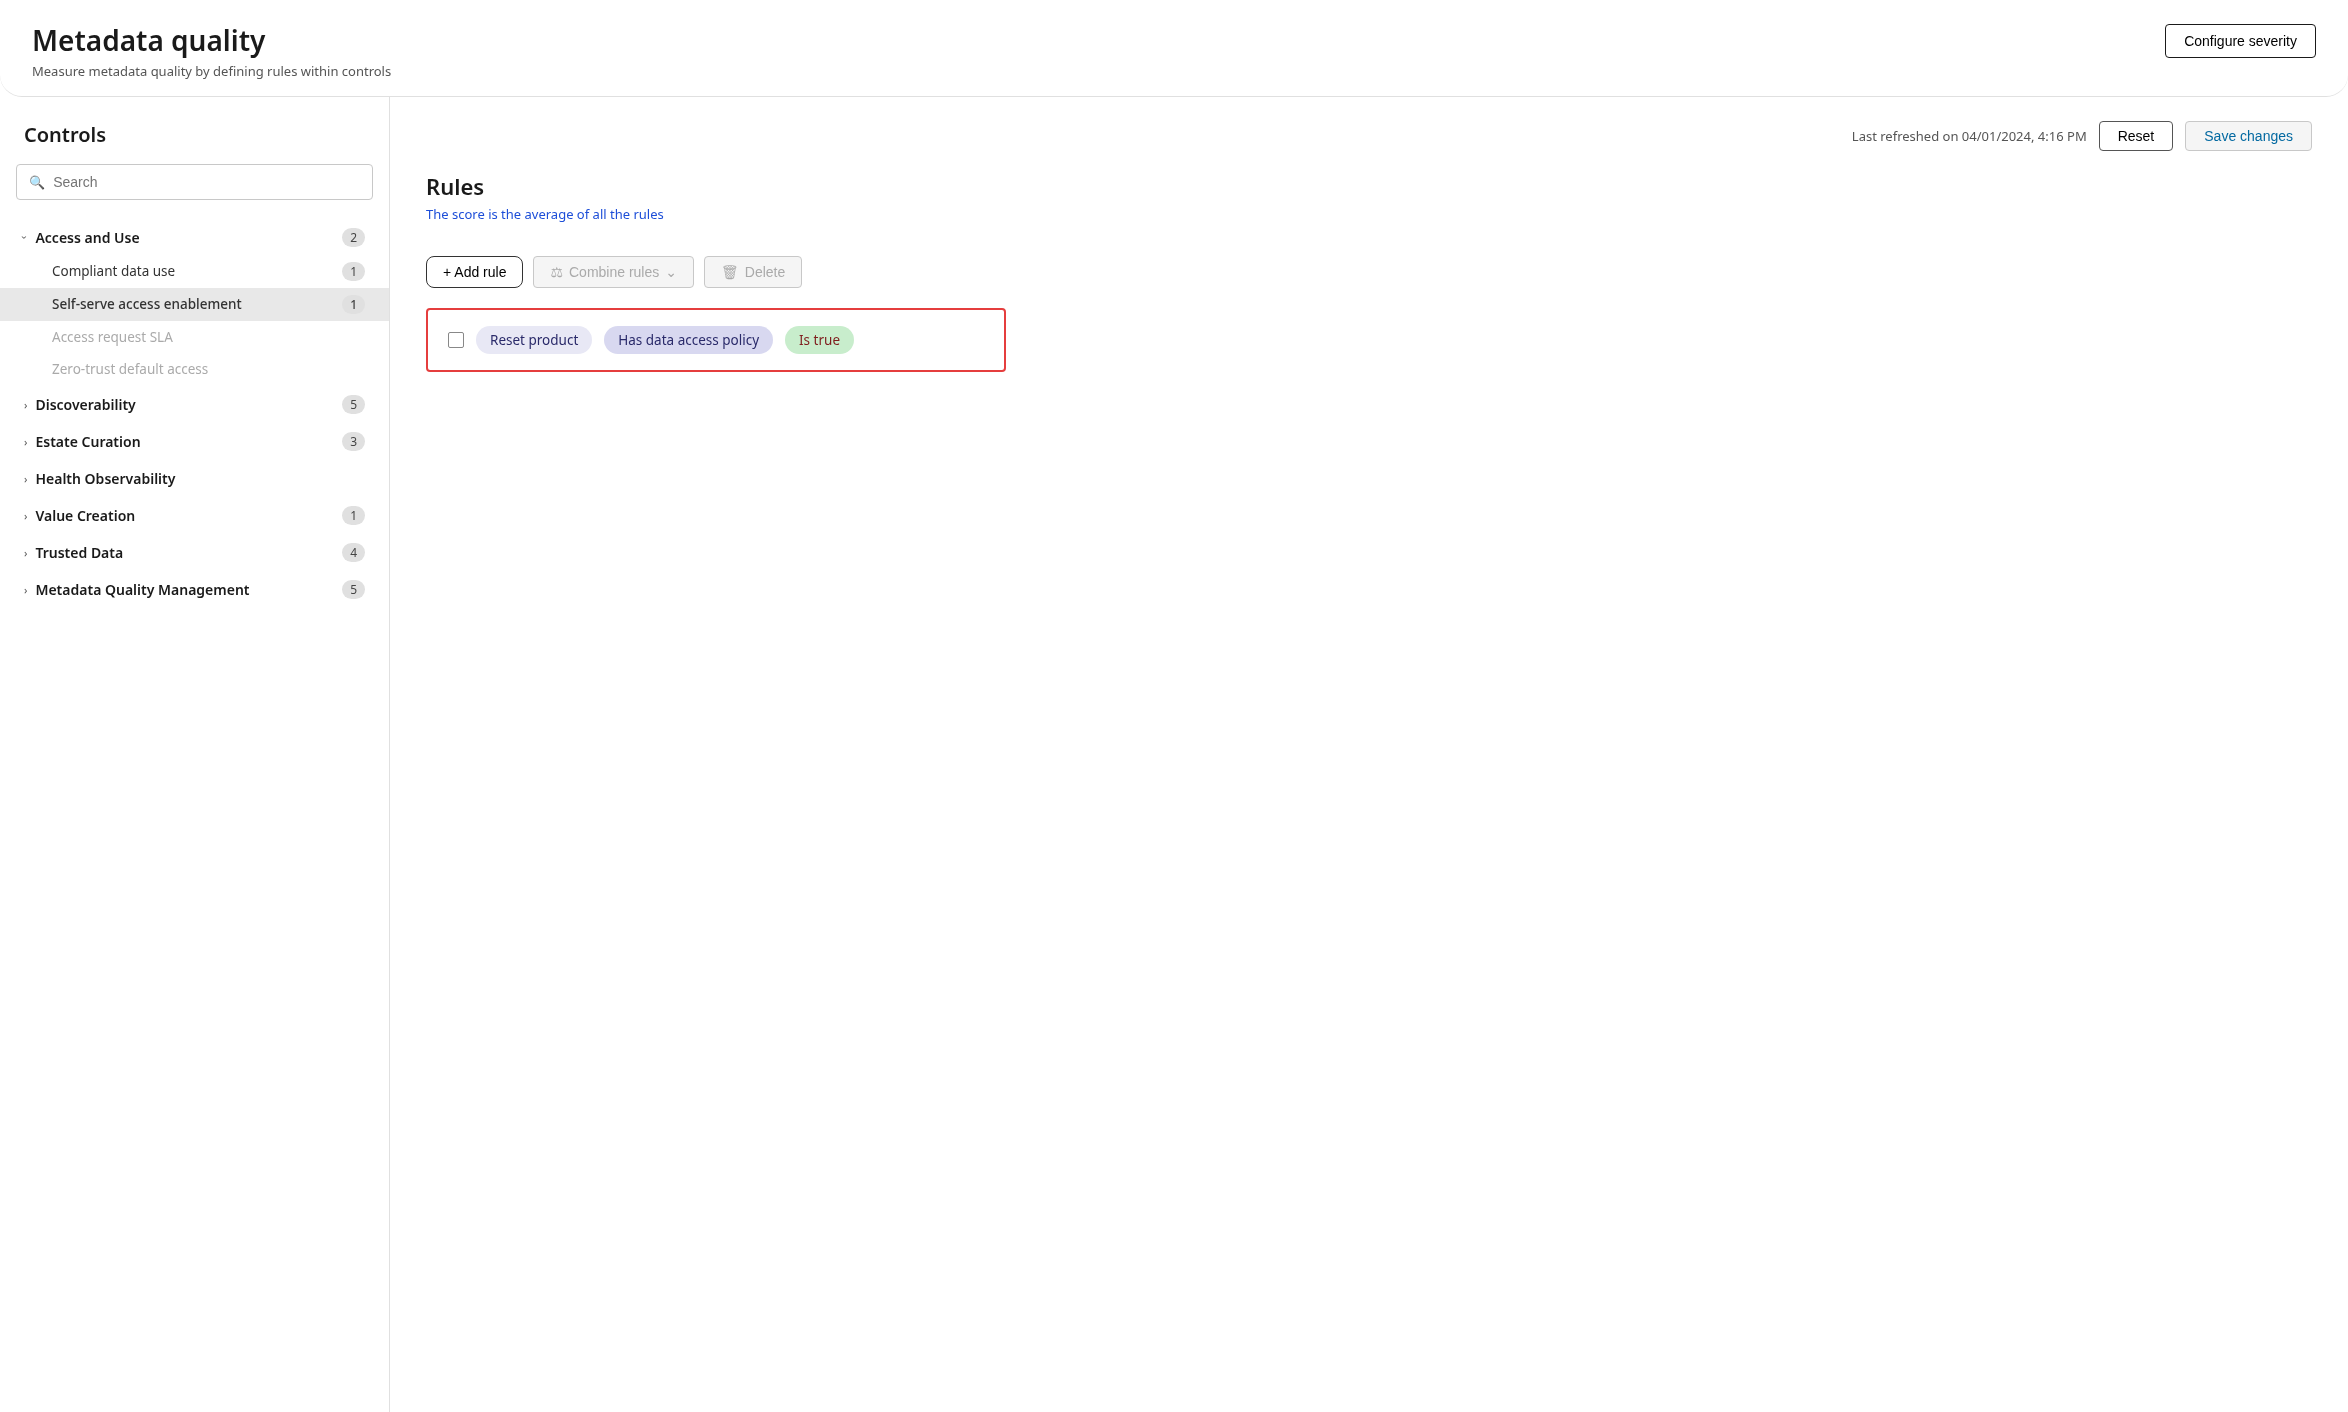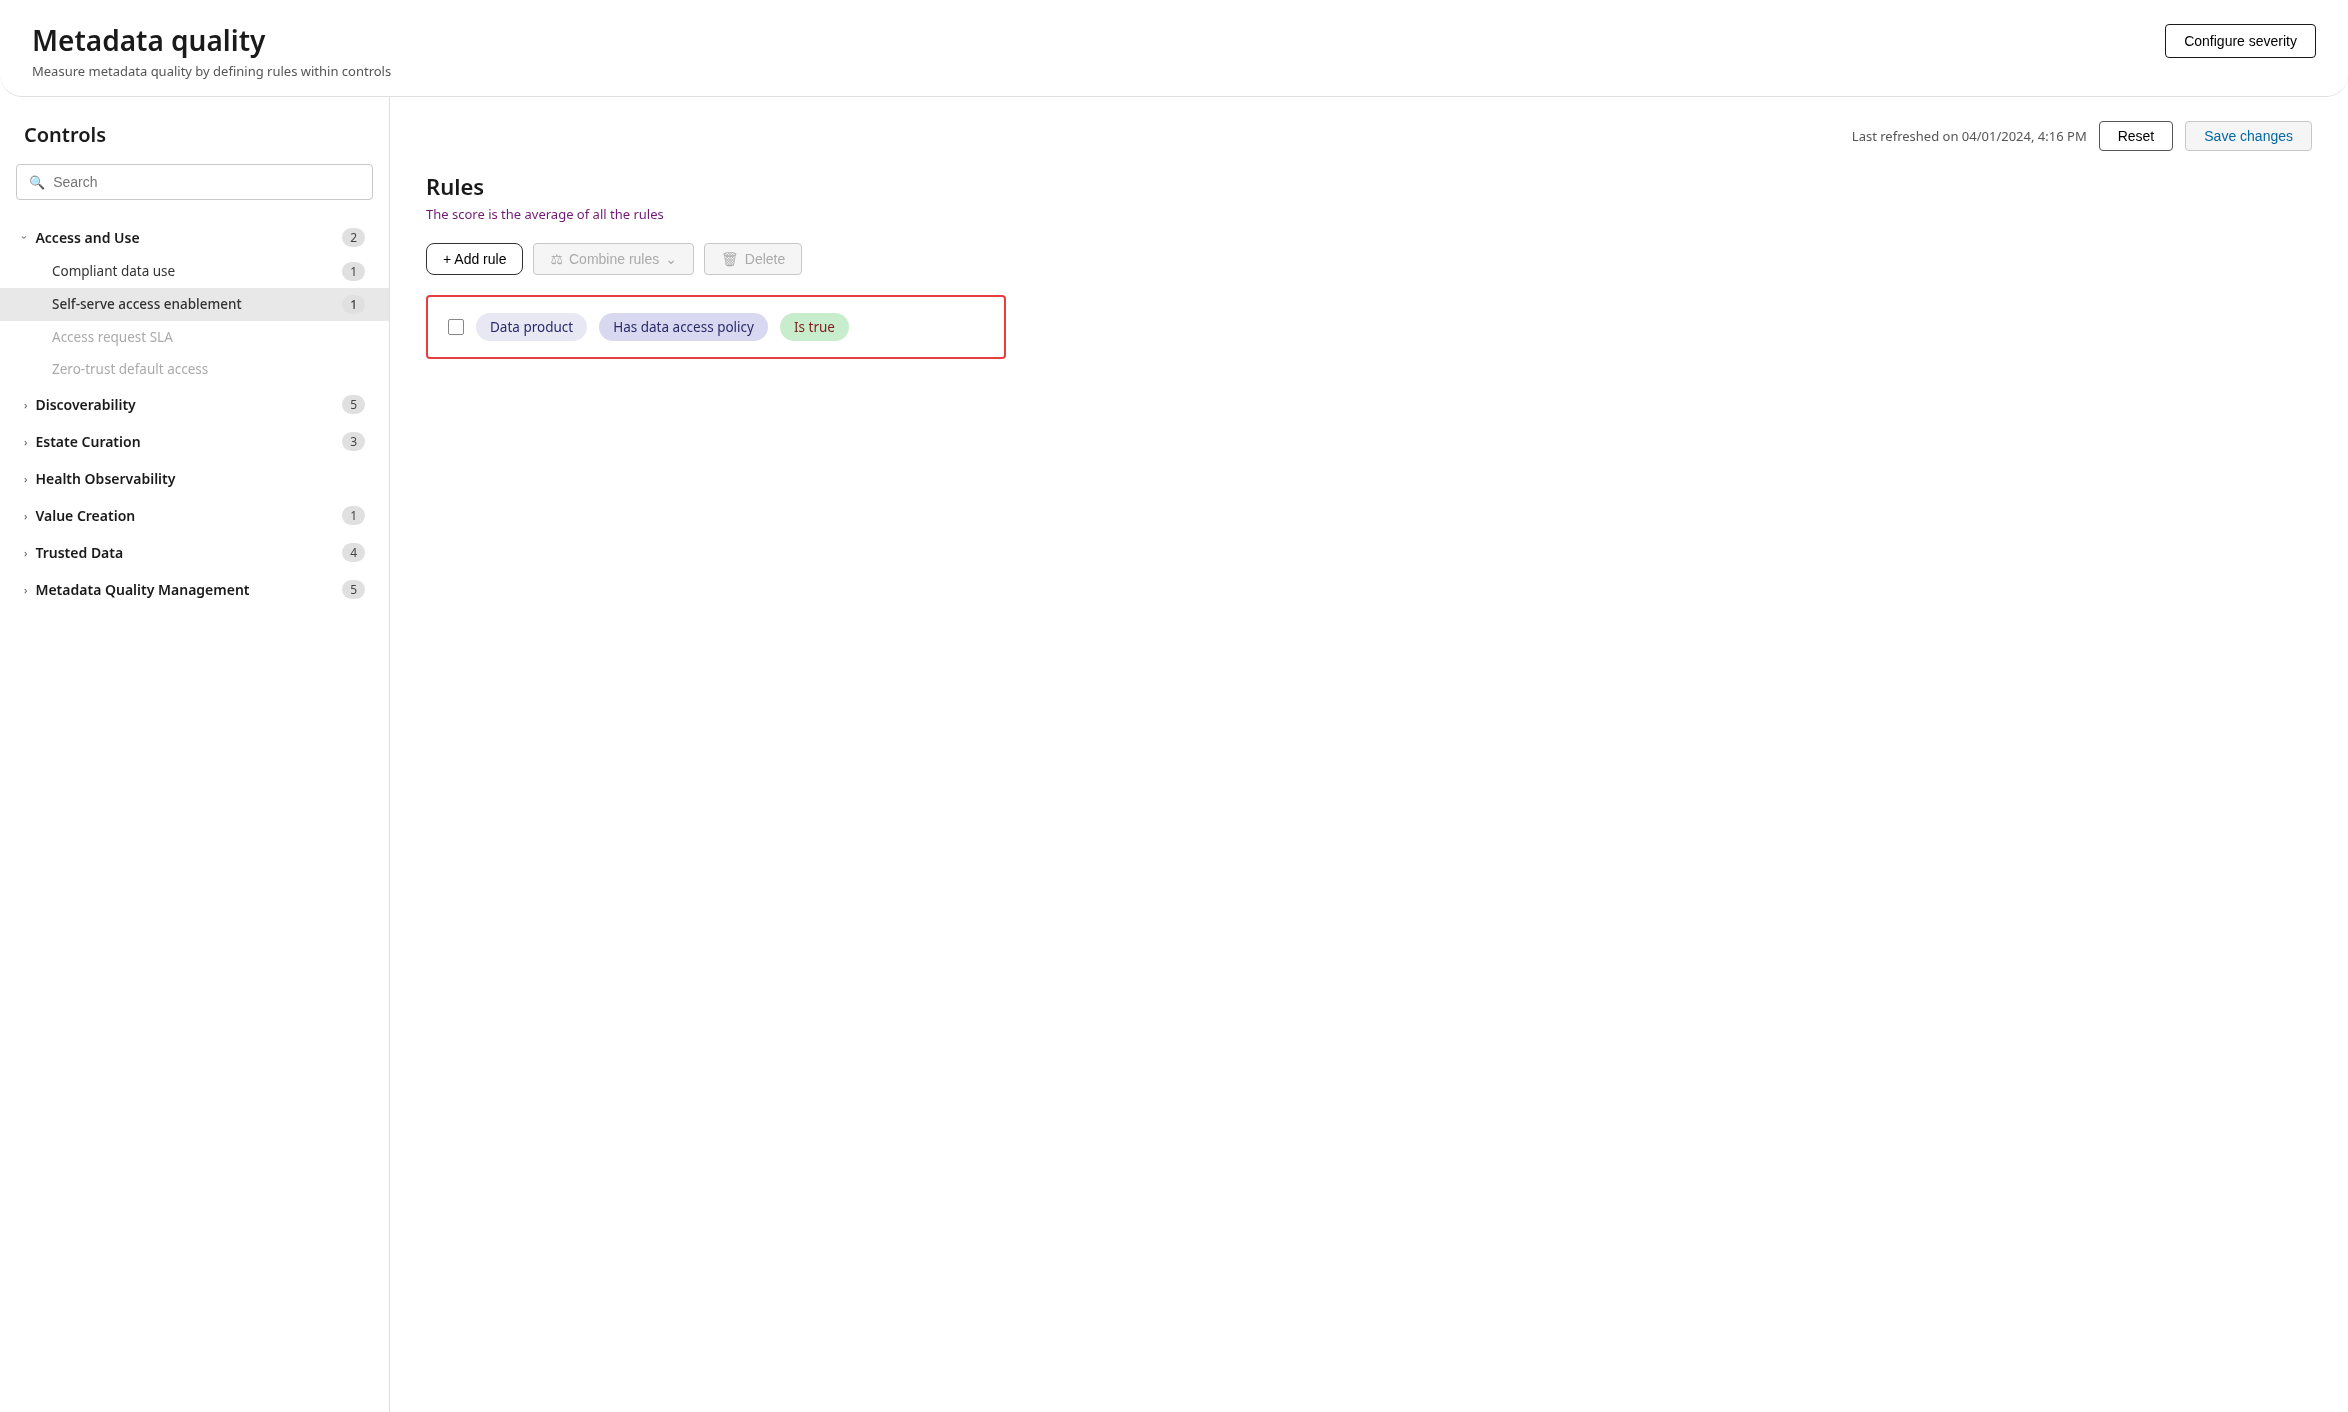--- a/index.html
+++ b/index.html
@@ -187,22 +187,22 @@
     }
 
     
     .rules-title {
       font-size: 22px;
       font-weight: 600;
       margin-bottom: 4px;
     }
     .rules-subtitle {
       font-size: 13px;
-      color: #701a75;
-      margin-bottom: 20px;
+      color: #1d4ed8;
+      margin-bottom: 33px;
     }
 
     
     .rules-toolbar {
       display: flex;
       align-items: center;
       gap: 10px;
       margin-bottom: 20px;
     }
     .add-rule-btn {
@@ -395,21 +395,21 @@
         <button class="delete-btn">
           <span>🗑</span>
           <span>Delete</span>
         </button>
       </div>
 
       
       <div class="rules-list">
         <div class="rule-row">
           <input type="checkbox" class="rule-checkbox" style="">
-          <span class="rule-chip chip-data-product">Data product</span>
+          <span class="rule-chip chip-data-product">Reset product</span>
           <span class="rule-chip chip-has-policy">Has data access policy</span>
           <span class="rule-chip chip-is-true">Is true</span>
         </div>
       </div>
 
     </div>
   </div>
 </div>
 
 </body></html>

